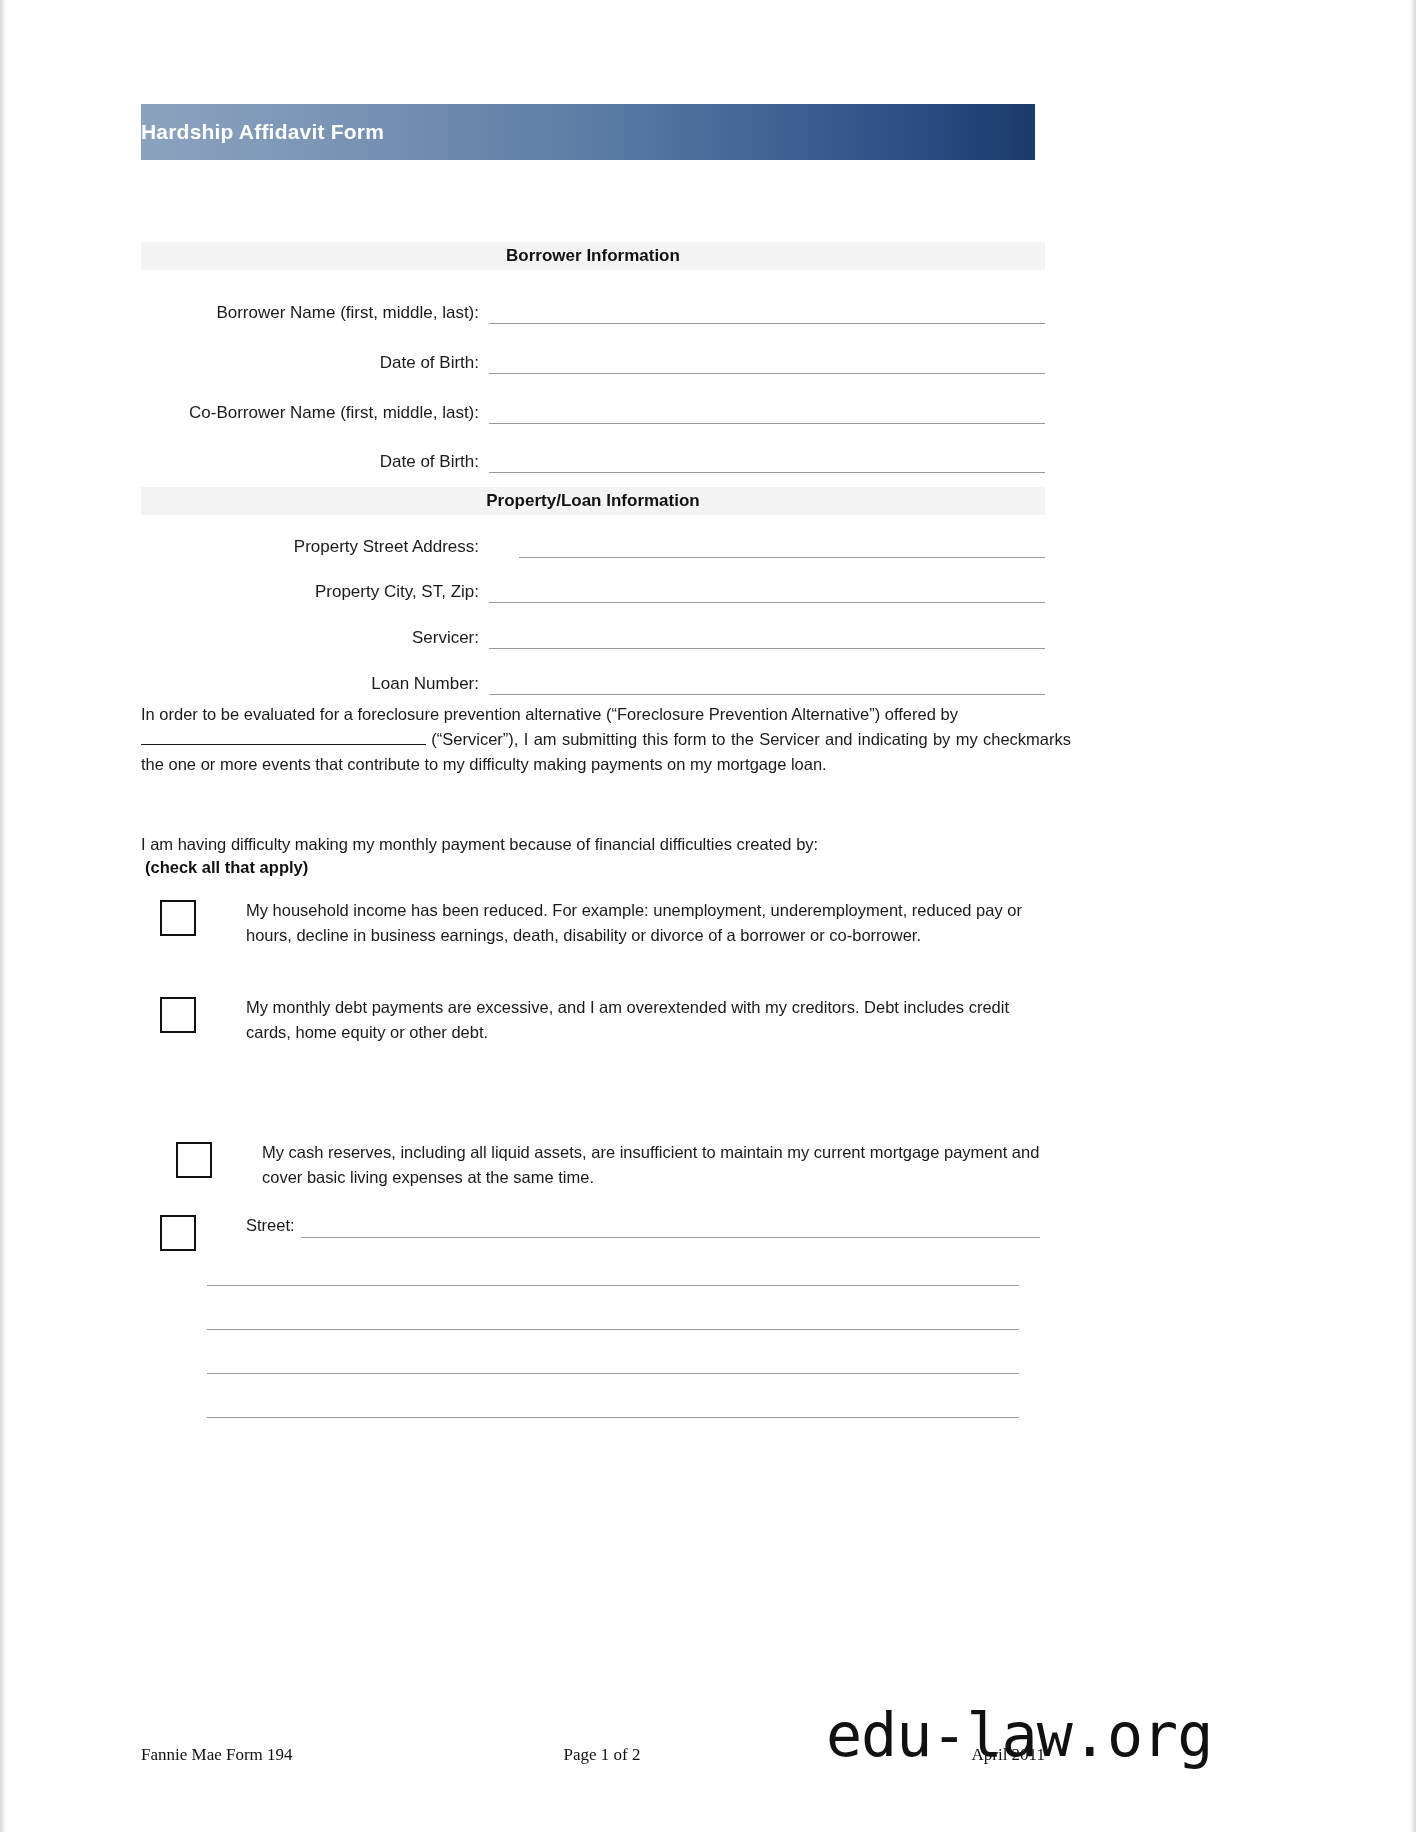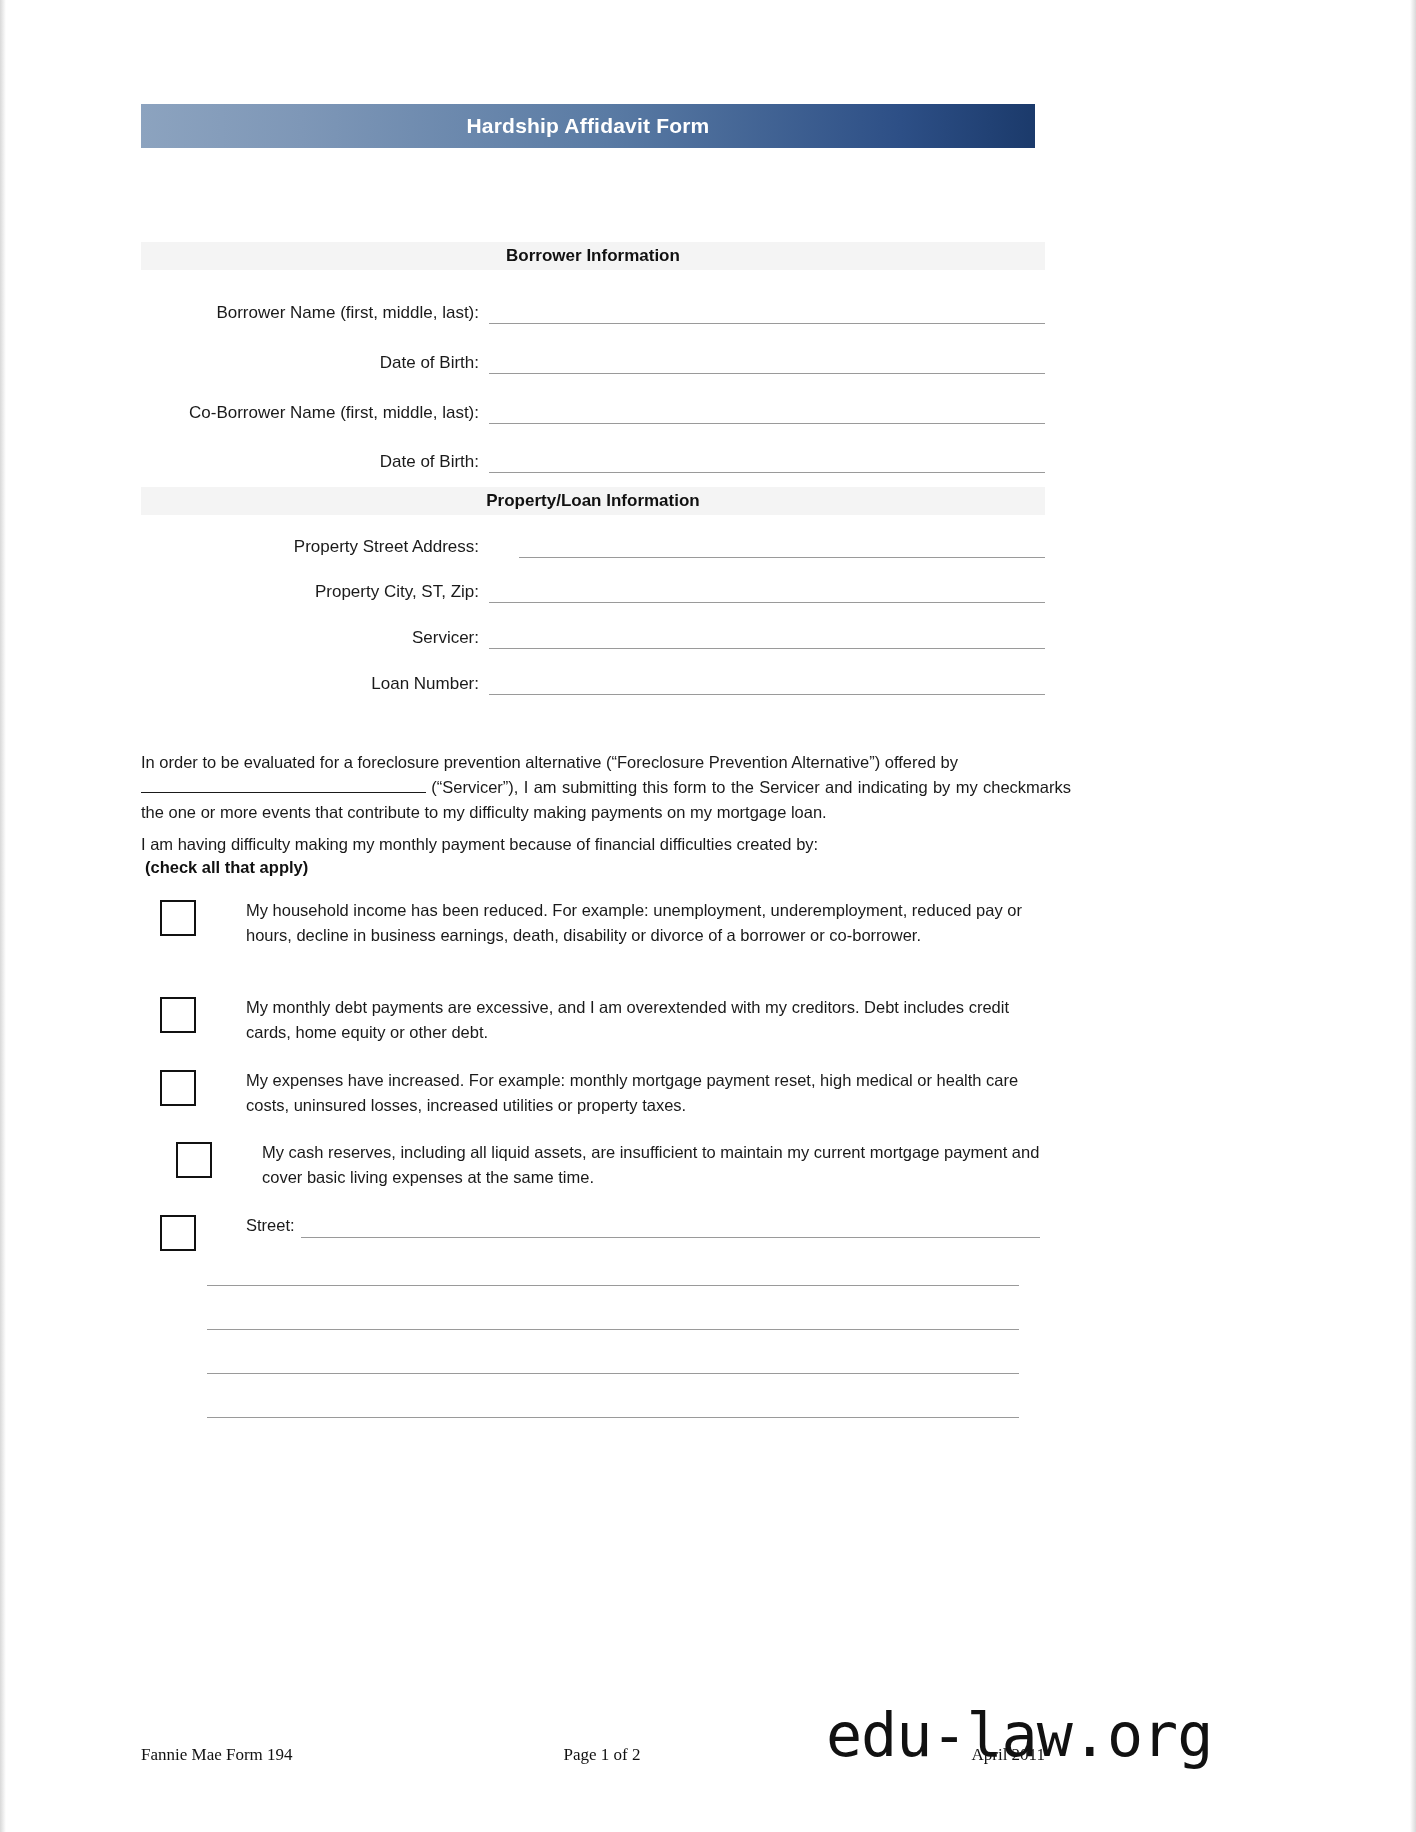--- a/index.html
+++ b/index.html
@@ -31,25 +31,24 @@
     width: 6px;
     background: linear-gradient(to left, #d9d9d9, #ffffff);
   }
 
   
   .banner {
     position: absolute;
     left: 141px;
     top: 104px;
     width: 894px;
-    height: 44px;
+    height: 56px;
     background: linear-gradient(to right, #8ca3bf 0%, #7e97b7 18%, #5a7ba4 52%, #2d4f86 85%, #1b3a6b 100%);
     display: flex;
     align-items: center;
-    justify-content: center;
   }
   .banner-title {
     color: #ffffff;
     font-size: 21px;
     font-weight: bold;
     letter-spacing: 0.2px;
   }
 
   
   .section-band {
@@ -260,44 +259,40 @@
   <div class="form-row" style="top:569px;">
     <div class="form-label">Property City, ST, Zip:</div>
     <div class="form-line"></div>
   </div>
 
   <div class="form-row" style="top:661px;">
     <div class="form-label">Loan Number:</div>
     <div class="form-line"></div>
   </div>
 
-  <div class="para" style="top:750px;">
+  <div class="para" style="top:702px;">
     <span>In order to be evaluated for a foreclosure prevention alternative (“Foreclosure Prevention Alternative”) offered by</span>
     <br>
     <span class="blank-inline"></span>
     <span>(“Servicer”), I am submitting this form to the Servicer and indicating by my checkmarks the one or more events that contribute to my difficulty making payments on my mortgage loan.</span>
   </div>
 
   <div class="stmt" style="top:832px;">I am having difficulty making my monthly payment because of financial difficulties created by:</div>
   <div class="stmt-bold" style="top:858px;">(check all that apply)</div>
 
   <div class="check-item" style="top:898px;">
     <div class="checkbox"></div>
     <div class="check-text">My household income has been reduced. For example: unemployment, underemployment, reduced pay or hours, decline in business earnings, death, disability or divorce of a borrower or co-borrower.</div>
   </div>
 
   <div class="check-item" style="top:995px;">
     <div class="checkbox"></div>
     <div class="check-text">My monthly debt payments are excessive, and I am overextended with my creditors. Debt includes credit cards, home equity or other debt.</div>
   </div>
 
-  <div class="check-item" style="top:1068px;">
-    <div class="checkbox"></div>
-    <div class="check-text">My expenses have increased. For example: monthly mortgage payment reset, high medical or health care costs, uninsured losses, increased utilities or property taxes.</div>
-  </div>
 
   <div class="check-item" style="top:1140px;padding-left:16px;">
     <div class="checkbox"></div>
     <div class="check-text">My cash reserves, including all liquid assets, are insufficient to maintain my current mortgage payment and cover basic living expenses at the same time.</div>
   </div>
 
   <div class="other-row" style="top:1213px;">
     <div class="checkbox"></div>
     <div class="other-label">Street:</div>
     <div class="other-line"></div>

